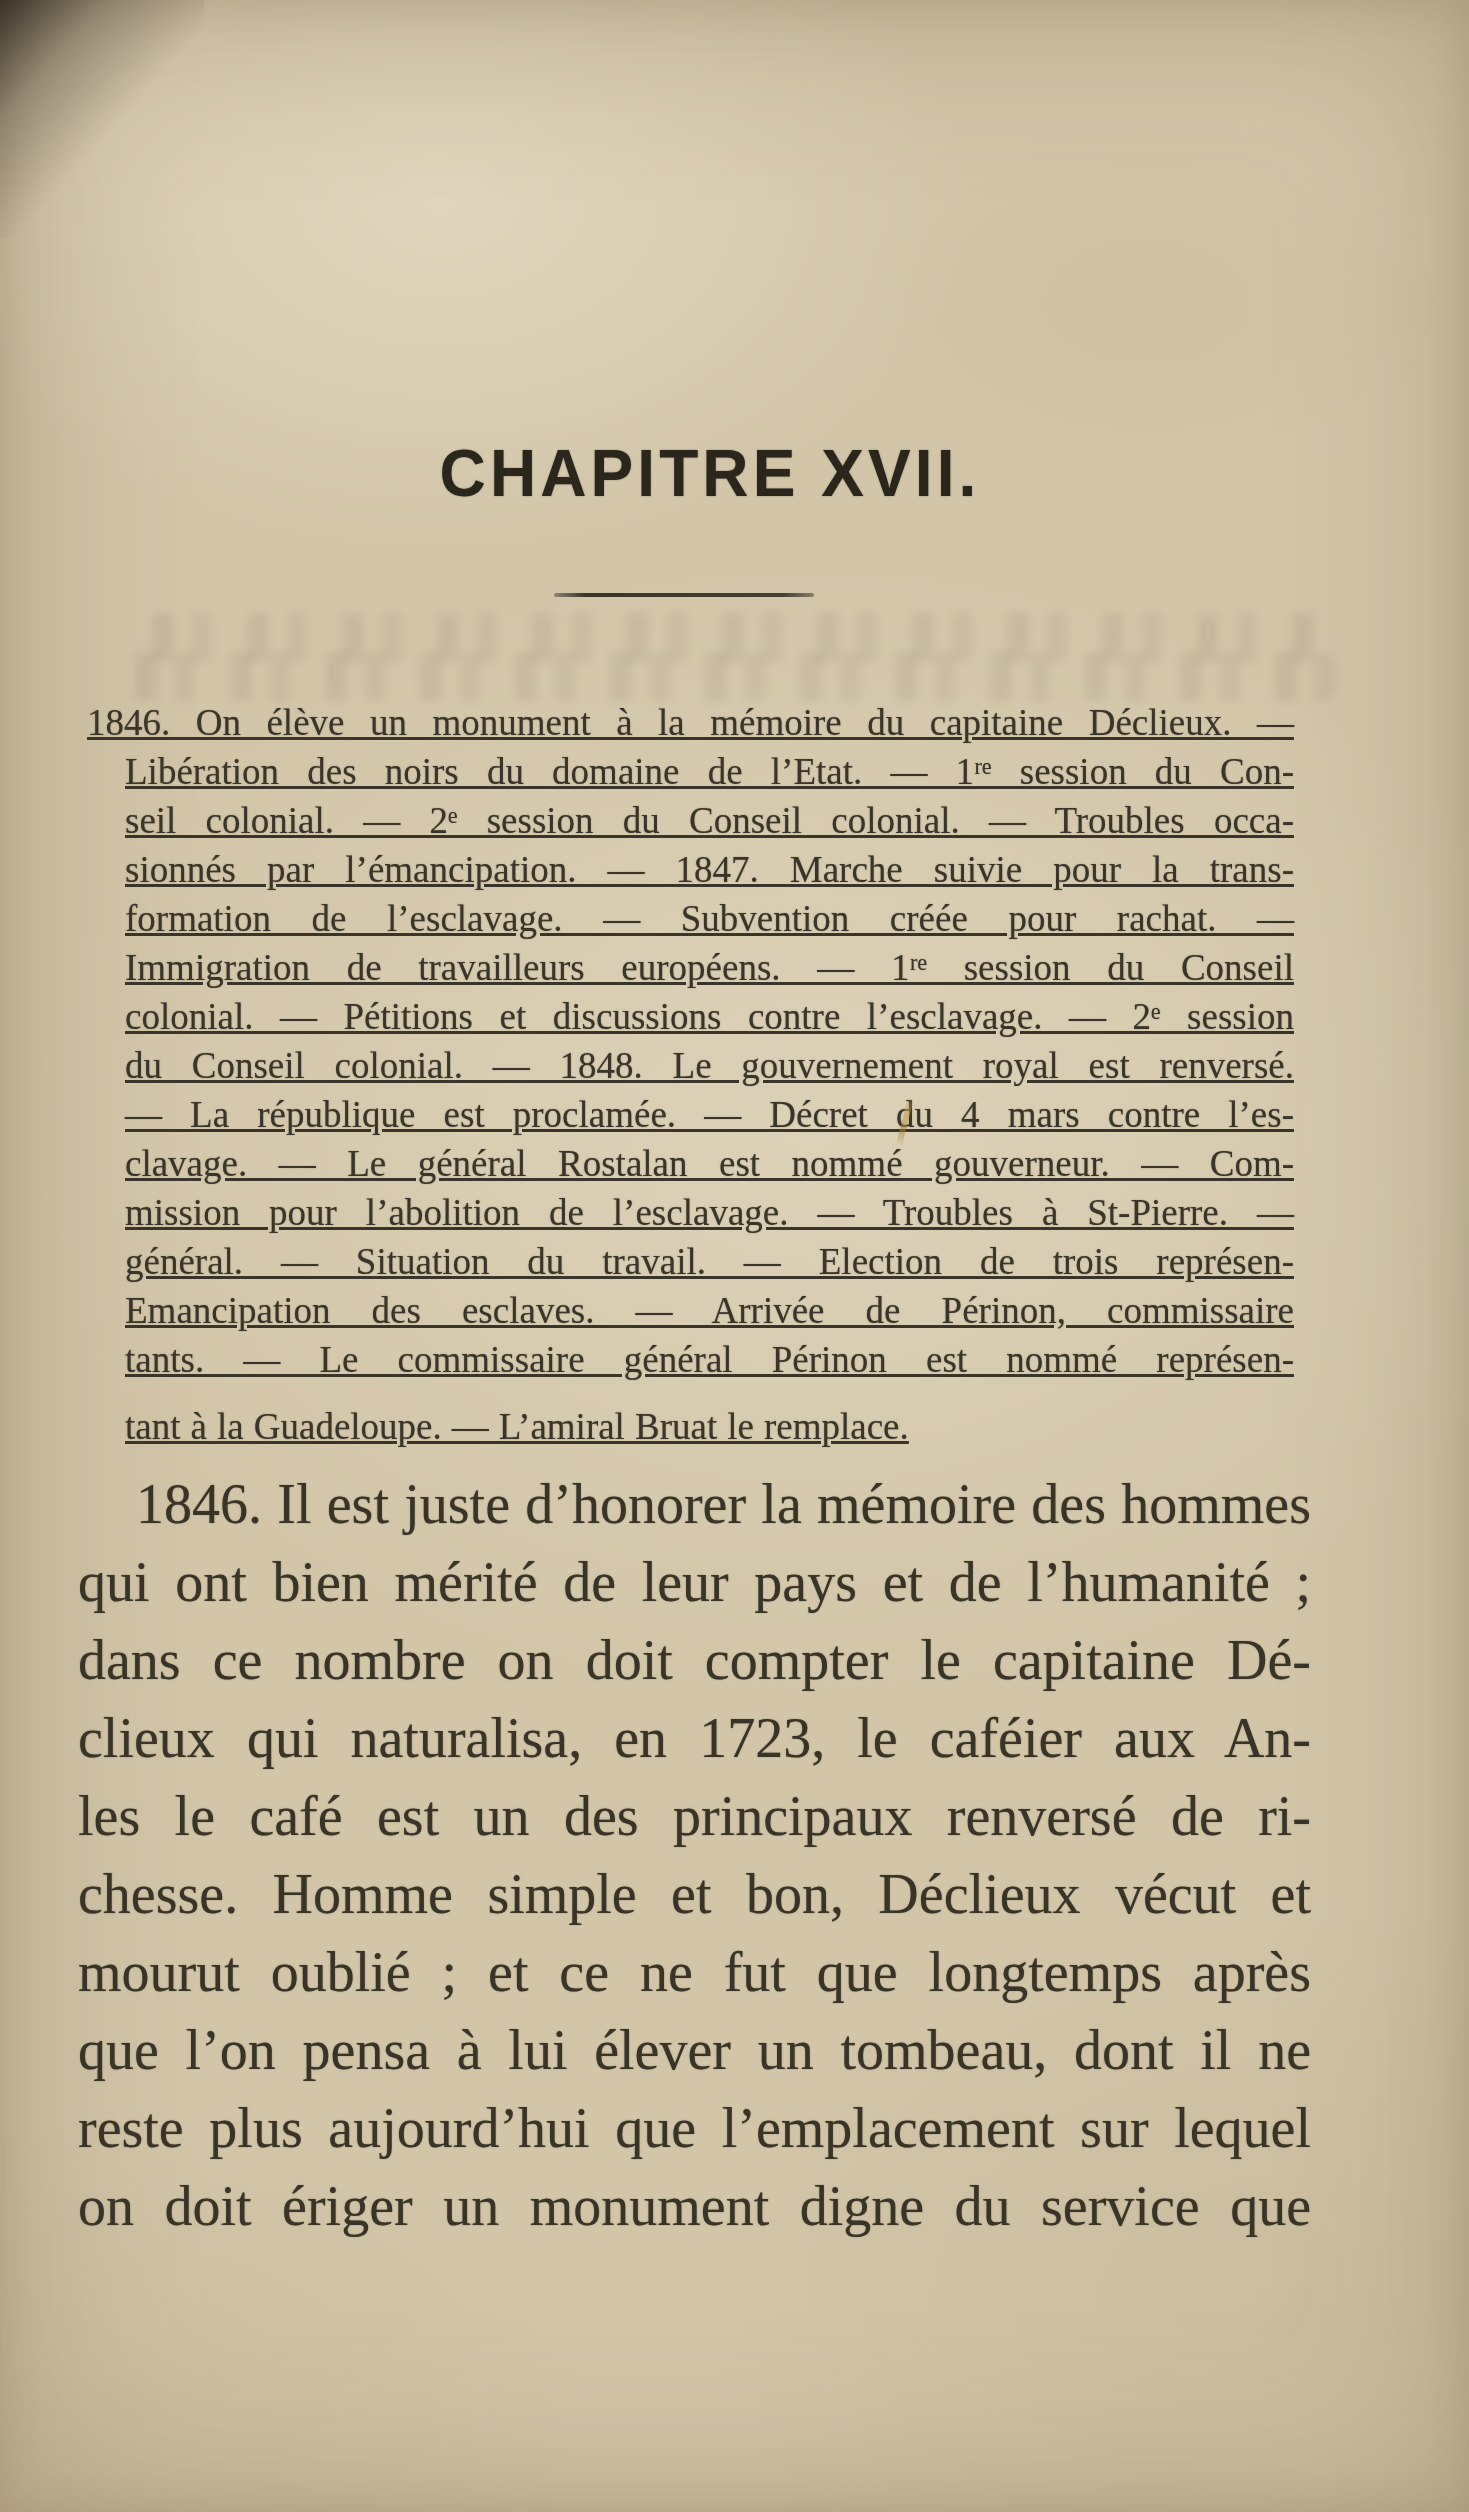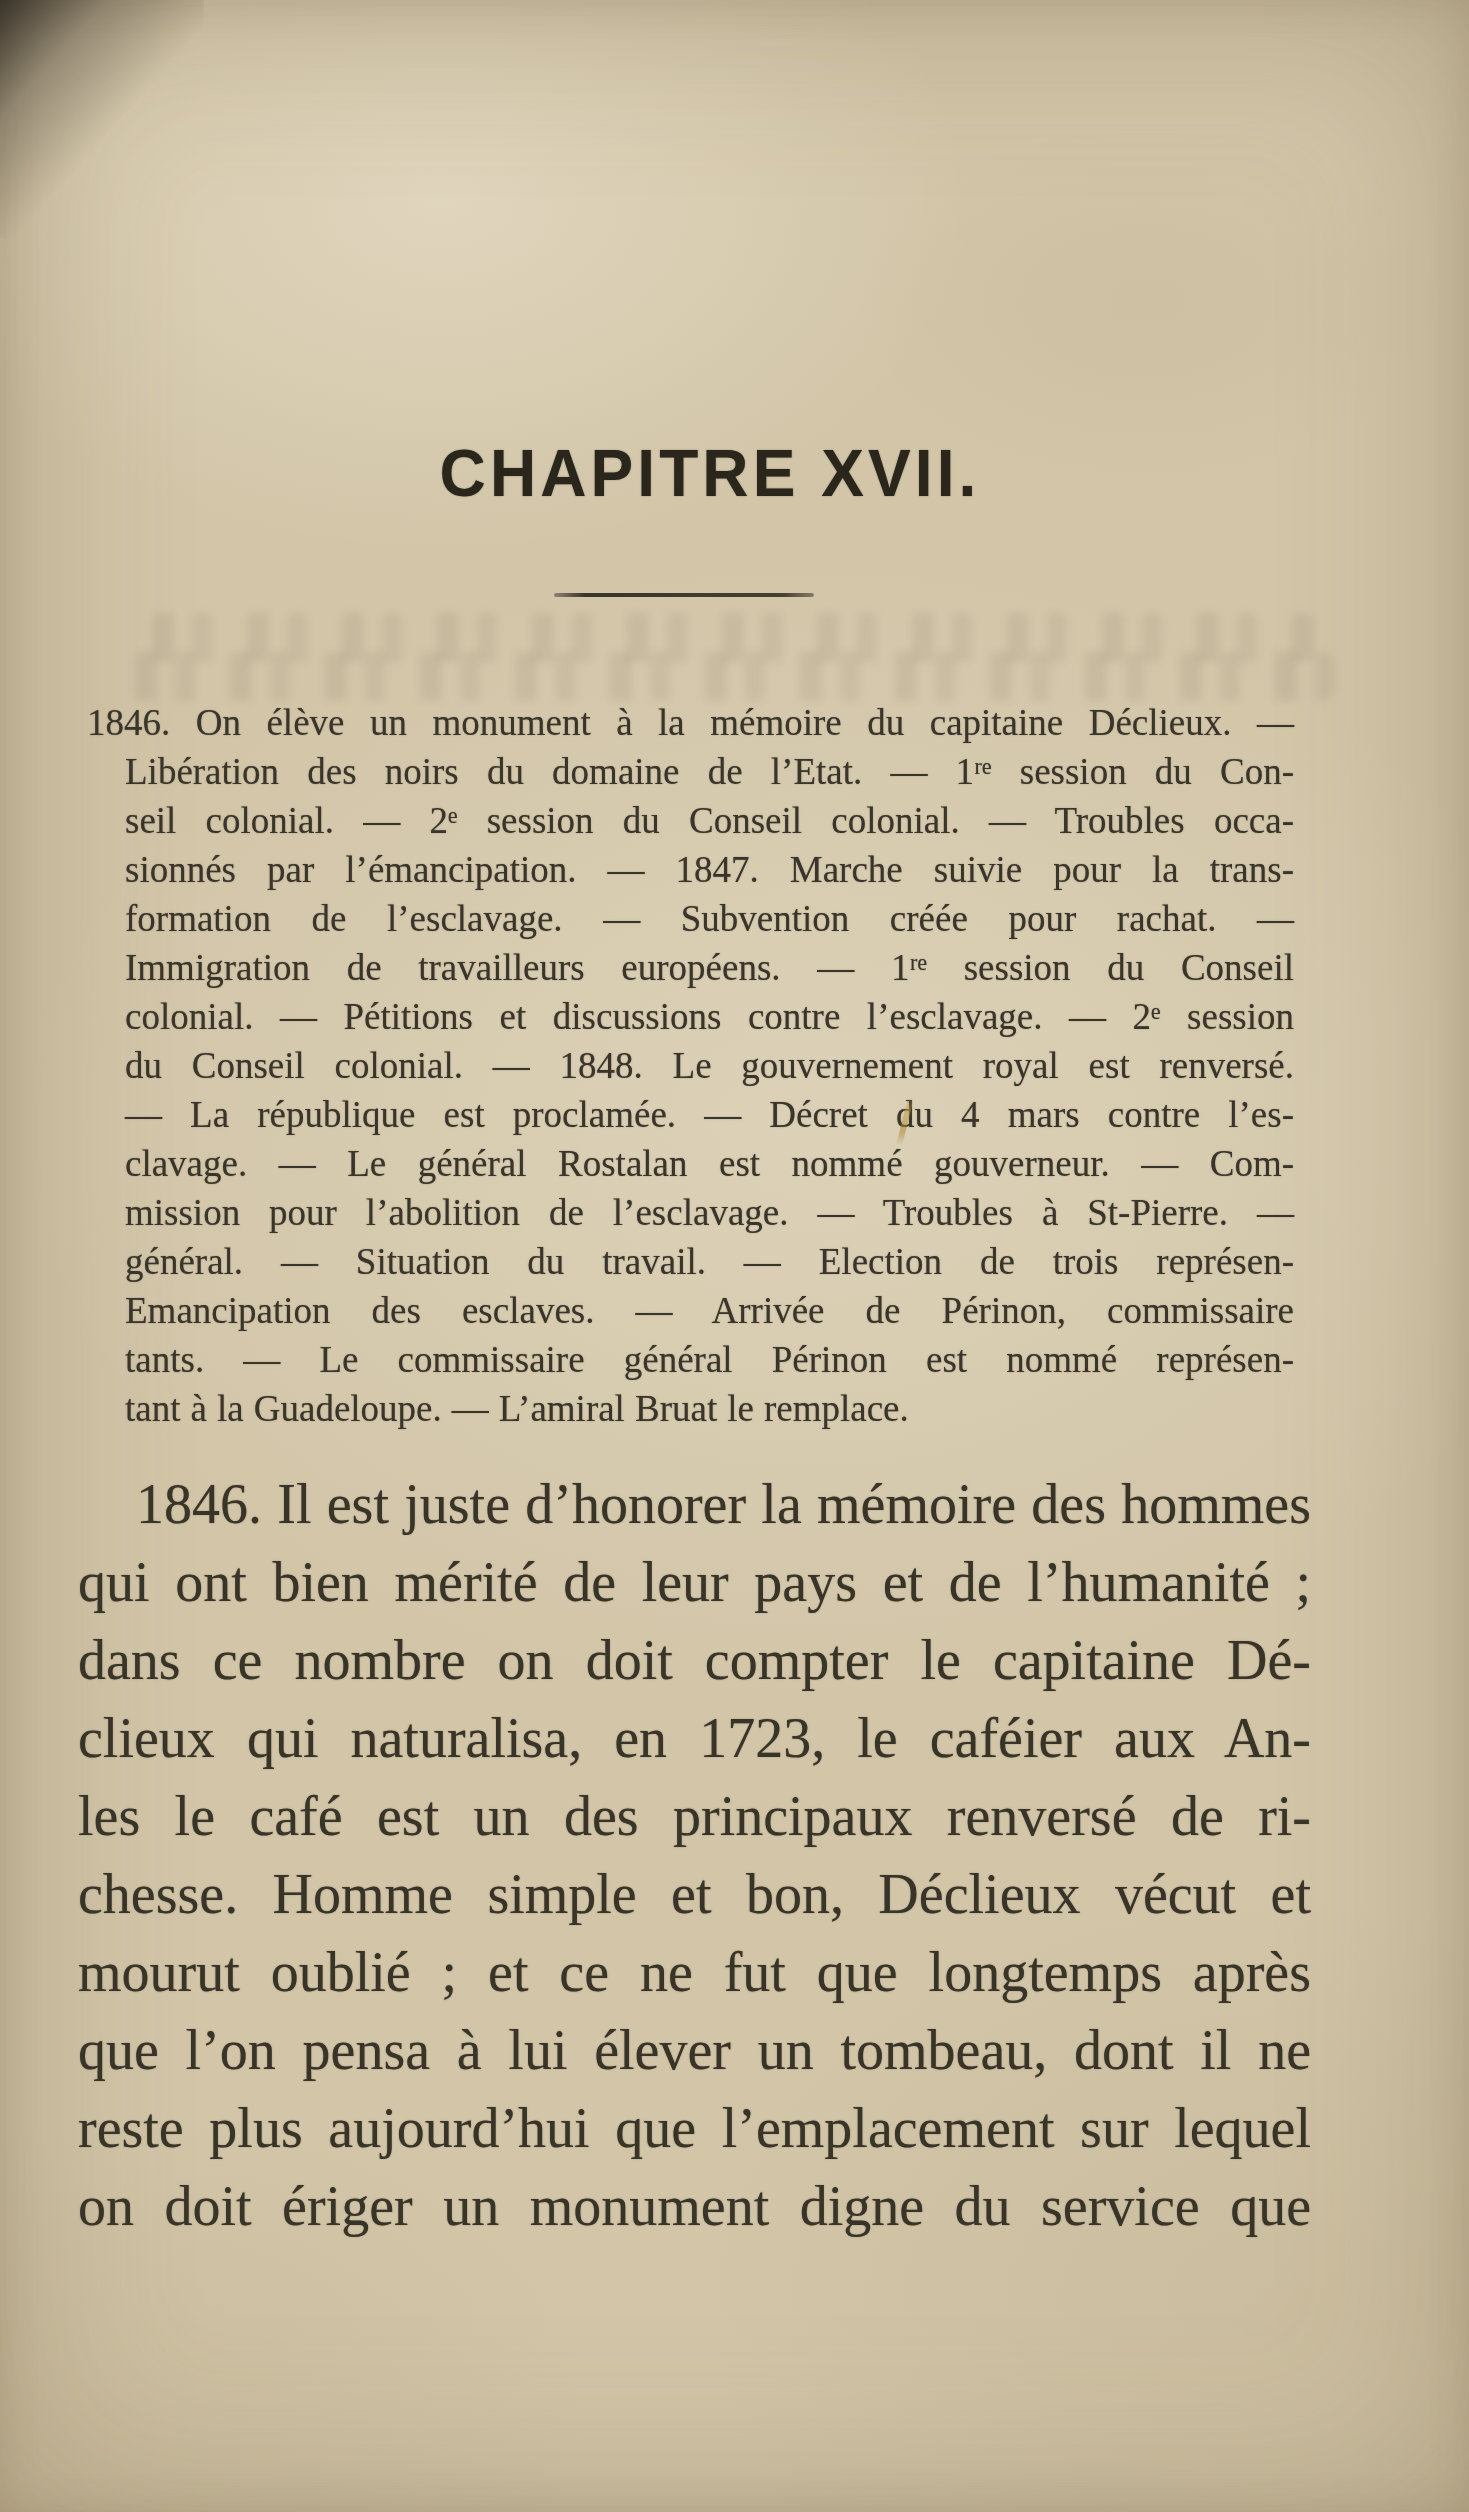--- a/index.html
+++ b/index.html
@@ -51,24 +51,24 @@
     border-radius: 2.5px;
   }
   .summary {
     position: absolute; top: 698px; left: 87px; width: 1207px;
     padding-left: 38px; box-sizing: border-box;
     font-size: 37px; color: #3a352a;
     text-shadow: 0 0 1.3px rgba(55,50,38,0.5);
   }
   .summary .line {
     line-height: 49px; text-align: justify; text-align-last: justify;
-    word-spacing: 0.8px; white-space: normal;
+    word-spacing: 0.8px; white-space: normal; text-decoration: underline;
   }
   .summary .line.first { margin-left: -38px; }
-  .summary .line.last  { text-align-last: left; }
+  .summary .line.last  { text-align-last: left; margin-top: 18px; }
   .body-par {
     position: absolute; top: 1465px; left: 78px; width: 1233px;
     font-size: 56px; color: #393428;
     text-shadow: 0 0 1.3px rgba(52,47,36,0.5);
   }
   .body-par .line {
     line-height: 78px; text-align: justify; text-align-last: justify;
   }
   .body-par .line.first { text-indent: 58px; }
   .body-par .line.last  { text-align-last: left; }

